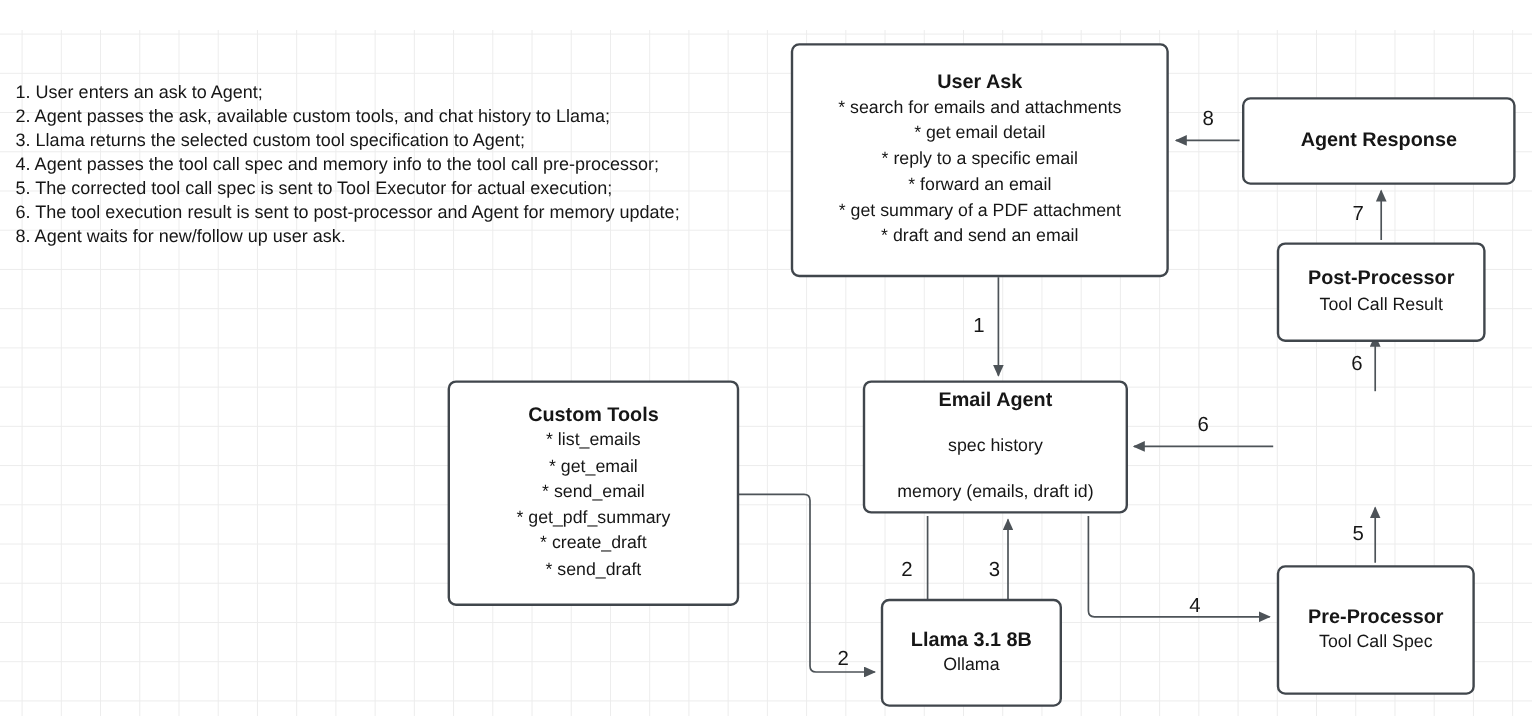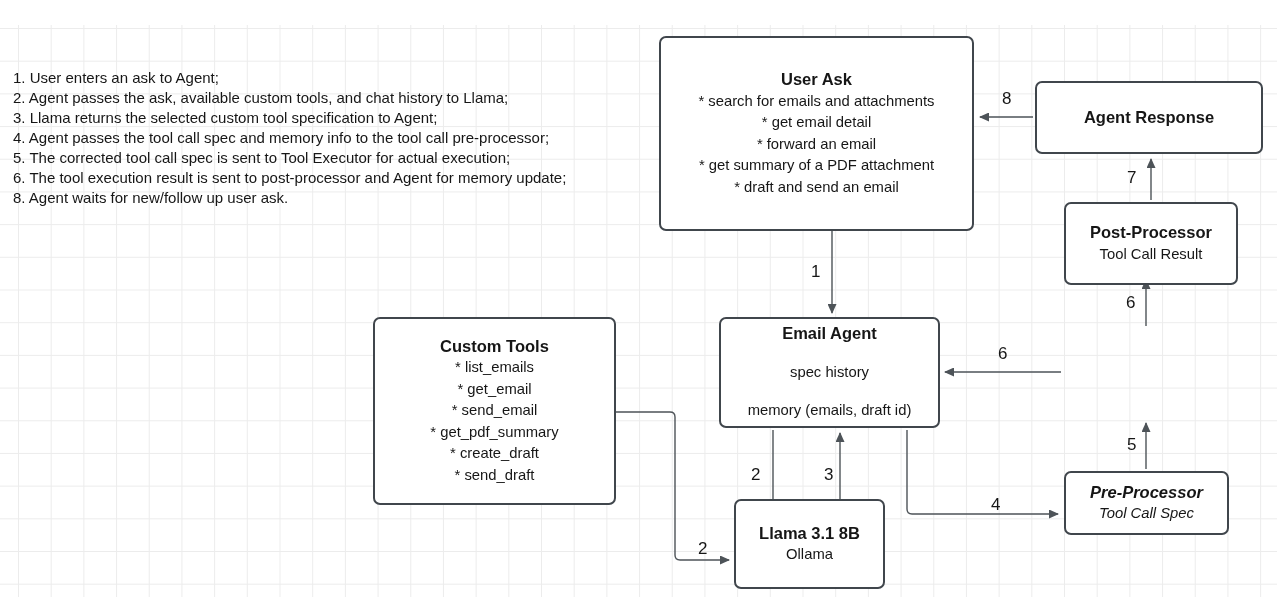--- a/index.html
+++ b/index.html
@@ -107,36 +107,37 @@
   <span class="edge-label" style="left:1127px; top:410px;">5</span>
   <span class="edge-label" style="left:1126px; top:268px;">6</span>
   <span class="edge-label" style="left:998px; top:319px;">6</span>
   <span class="edge-label" style="left:1127px; top:143px;">7</span>
   <span class="edge-label" style="left:1002px; top:64px;">8</span>
 
   <div class="node" style="left:659px; top:11px; width:315px; height:195px;">
     <div class="node-title">User Ask</div>
     <div>* search for emails and attachments</div>
     <div>* get email detail</div>
+    <div>* reply to a specific email</div>
     <div>* forward an email</div>
     <div>* get summary of a PDF attachment</div>
     <div>* draft and send an email</div>
   </div>
 
   <div class="node" style="left:1035px; top:56px; width:228px; height:73px;">
     <div class="node-title">Agent Response</div>
   </div>
 
   <div class="node" style="left:1064px; top:177px; width:174px; height:83px;">
     <div class="node-title">Post-Processor</div>
     <div>Tool Call Result</div>
   </div>
 
 
-  <div class="node" style="left:1064px; top:446px; width:165px; height:64px;font-style:italic;">
+  <div class="node" style="left:1064px; top:446px; width:165px; height:108px;">
     <div class="node-title">Pre-Processor</div>
     <div>Tool Call Spec</div>
   </div>
 
   <div class="node" style="left:719px; top:292px; width:221px; height:111px;gap:17px;">
     <div class="node-title">Email Agent</div>
     <div>spec history</div>
     <div>memory (emails, draft id)</div>
   </div>
 

